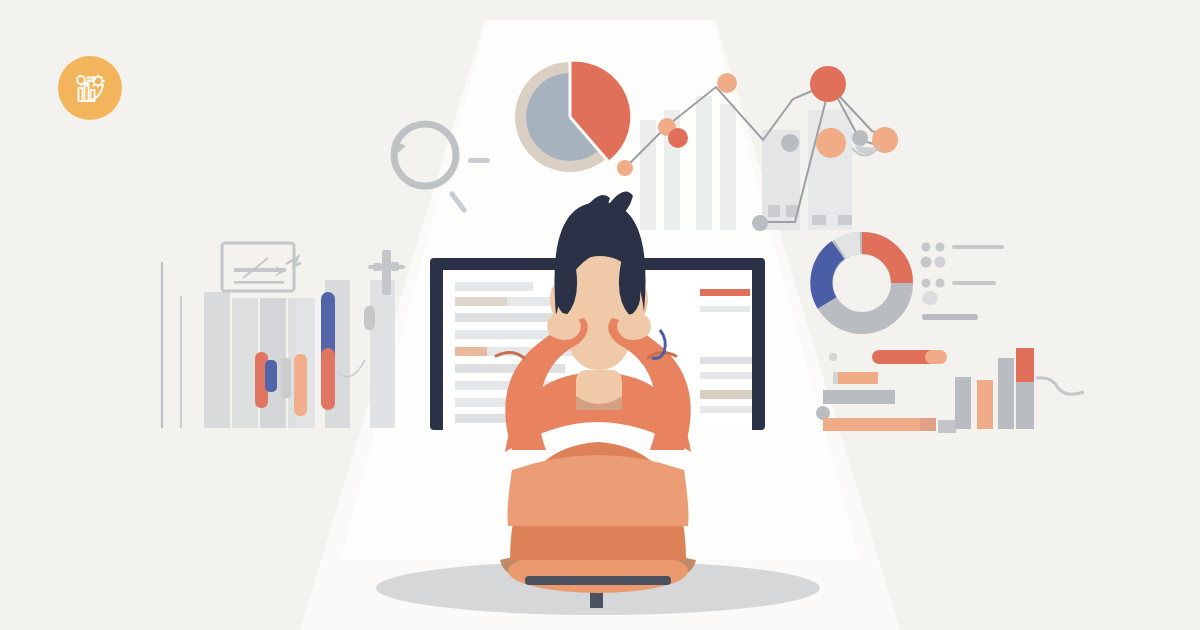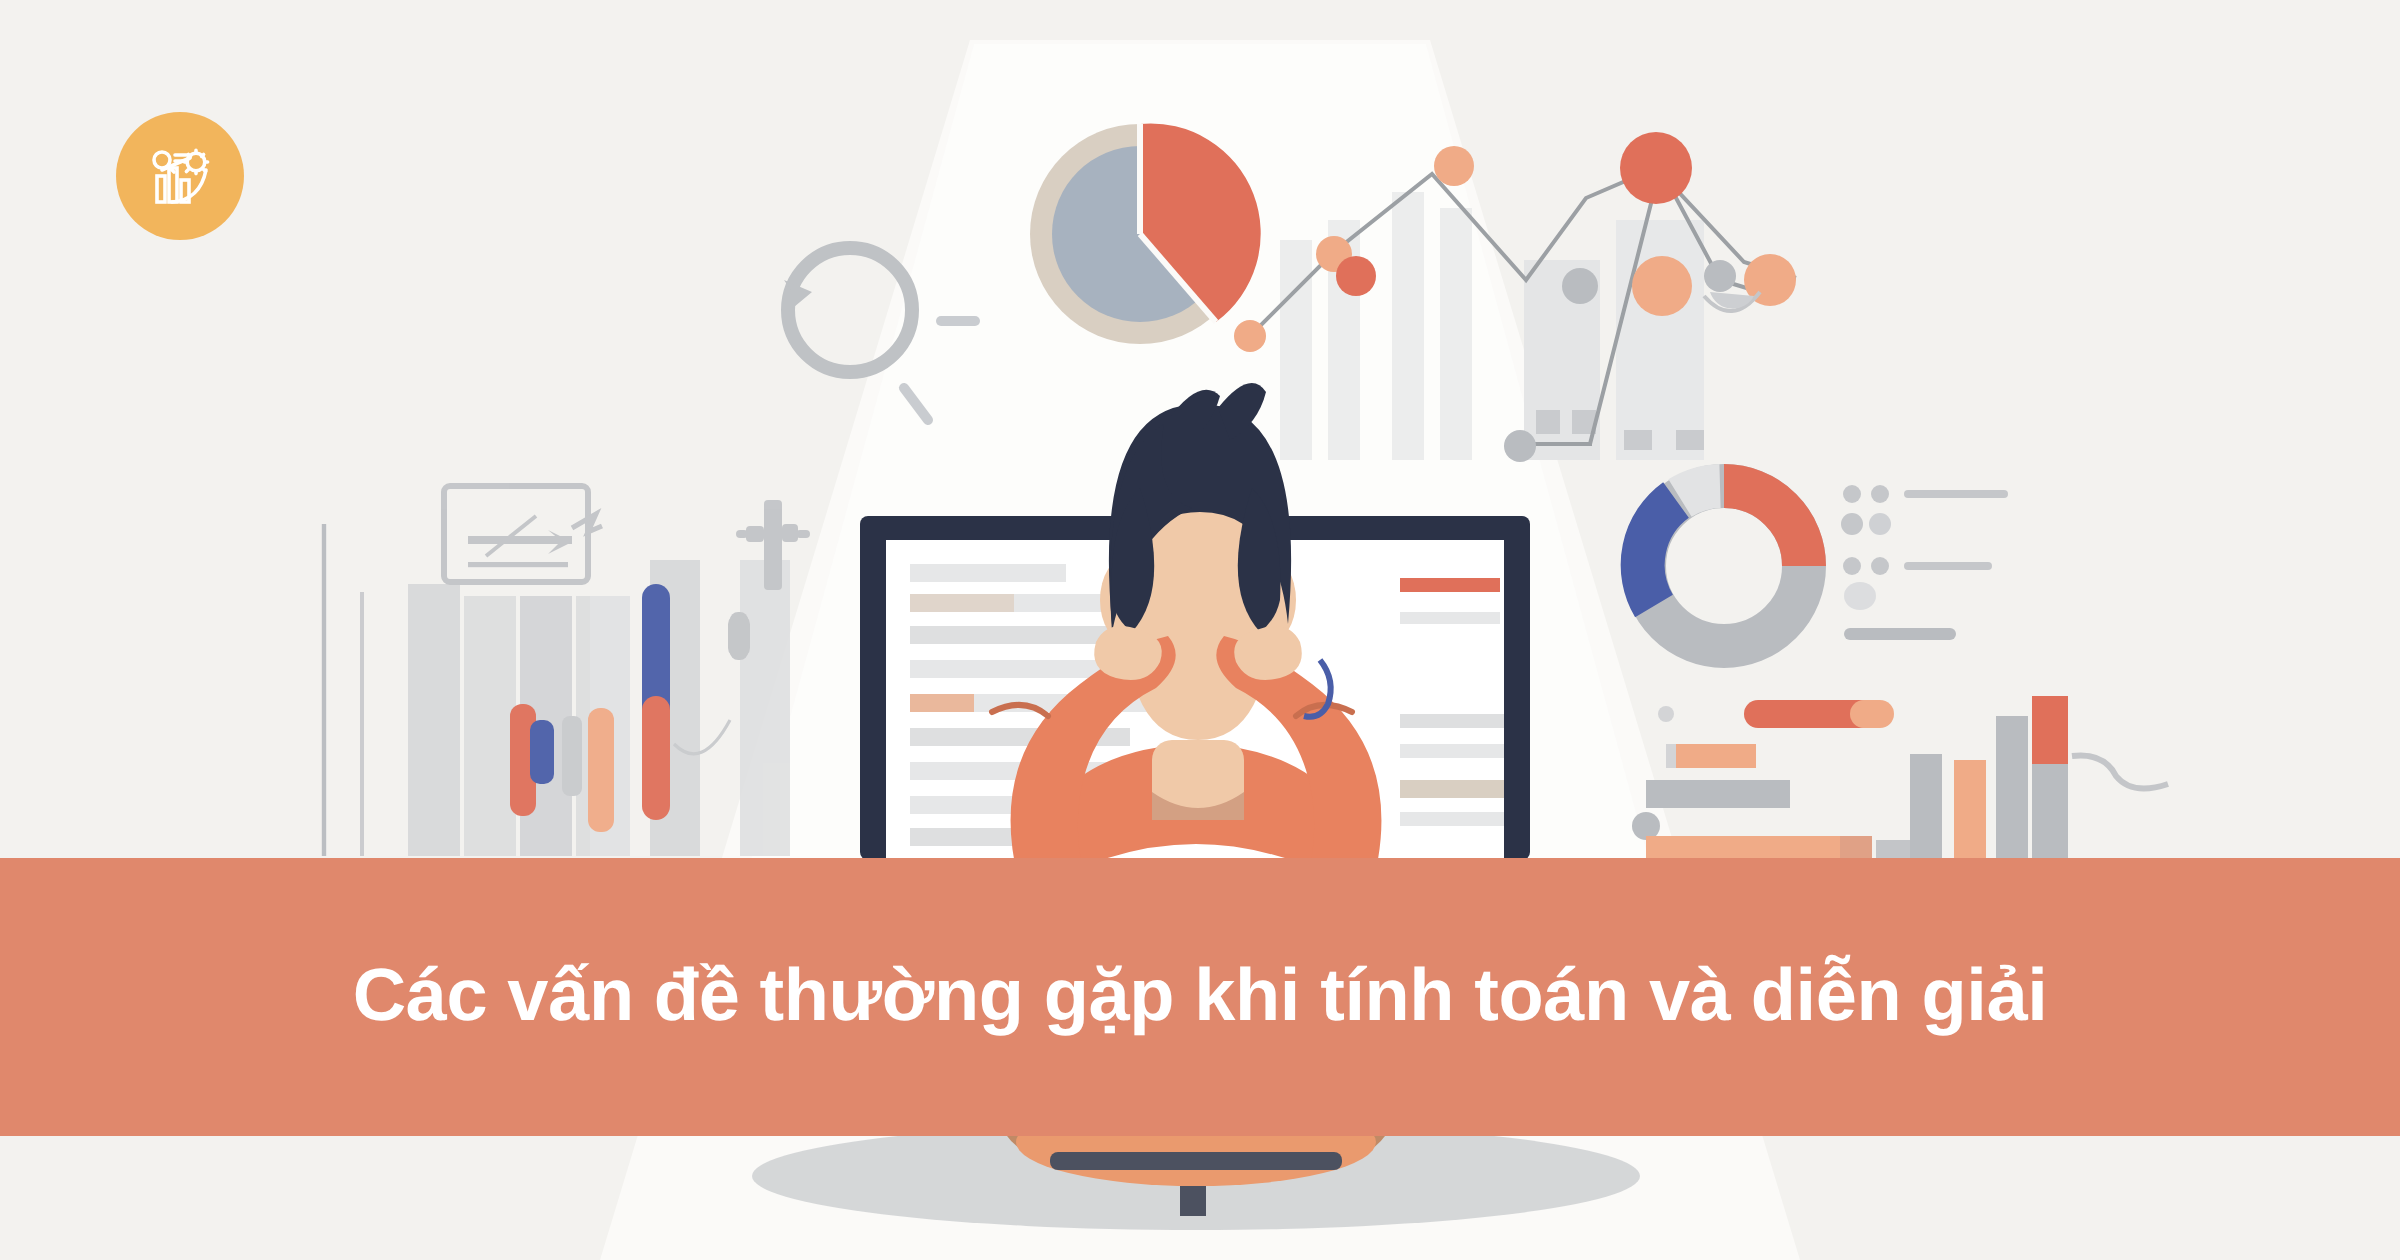--- a/index.html
+++ b/index.html
@@ -297,17 +297,14 @@
         <line x1="17.5" y1="12.5" x2="23" y2="12.5"></line>
         <circle cx="28" cy="13" r="4.4"></circle>
         <path d="M28 7.2 v1.4 M28 17.4 v1.4 M22.2 13 h1.4 M32.4 13 h1.4
                  M24.2 9.2 l1 1 M31.8 16.8 l1 1 M31.8 9.2 l-1 1 M24.2 16.8 l-1 1"></path>
         <path d="M11 17 q9 -4 14 -6"></path>
         <path d="M16 33 q14 -1 17 -16"></path>
       </g>
     </svg>
   </div>
 
-  <div class="banner">
-    <div class="banner-title">Các vấn đề thường gặp khi tính toán và diễn giải</div>
-  </div>
 
 </div>
 
 </body></html>

